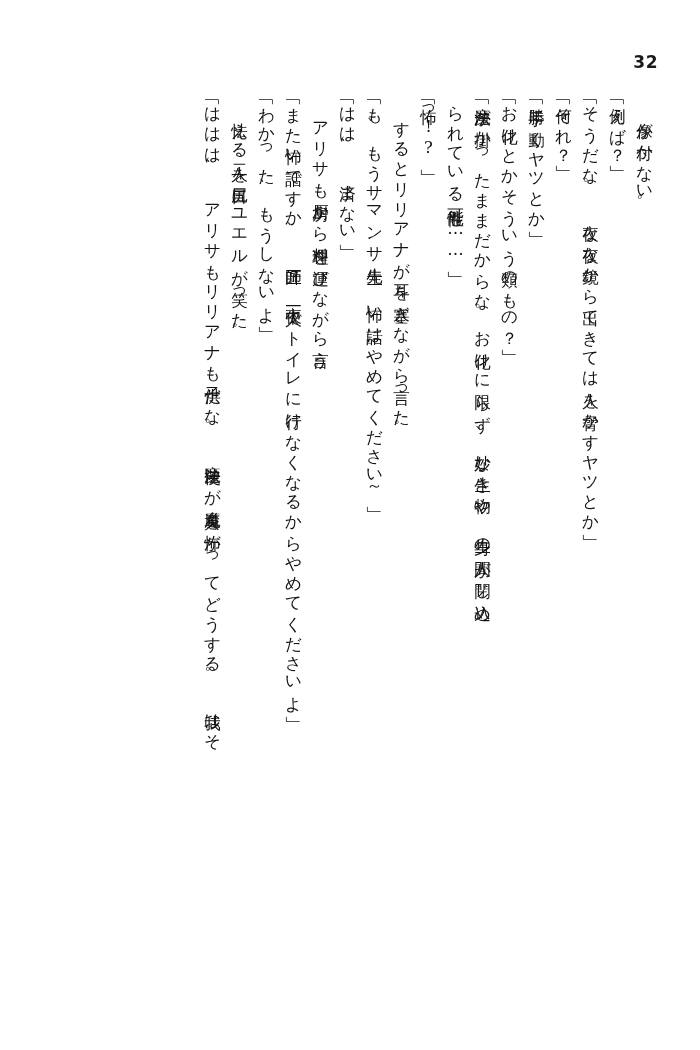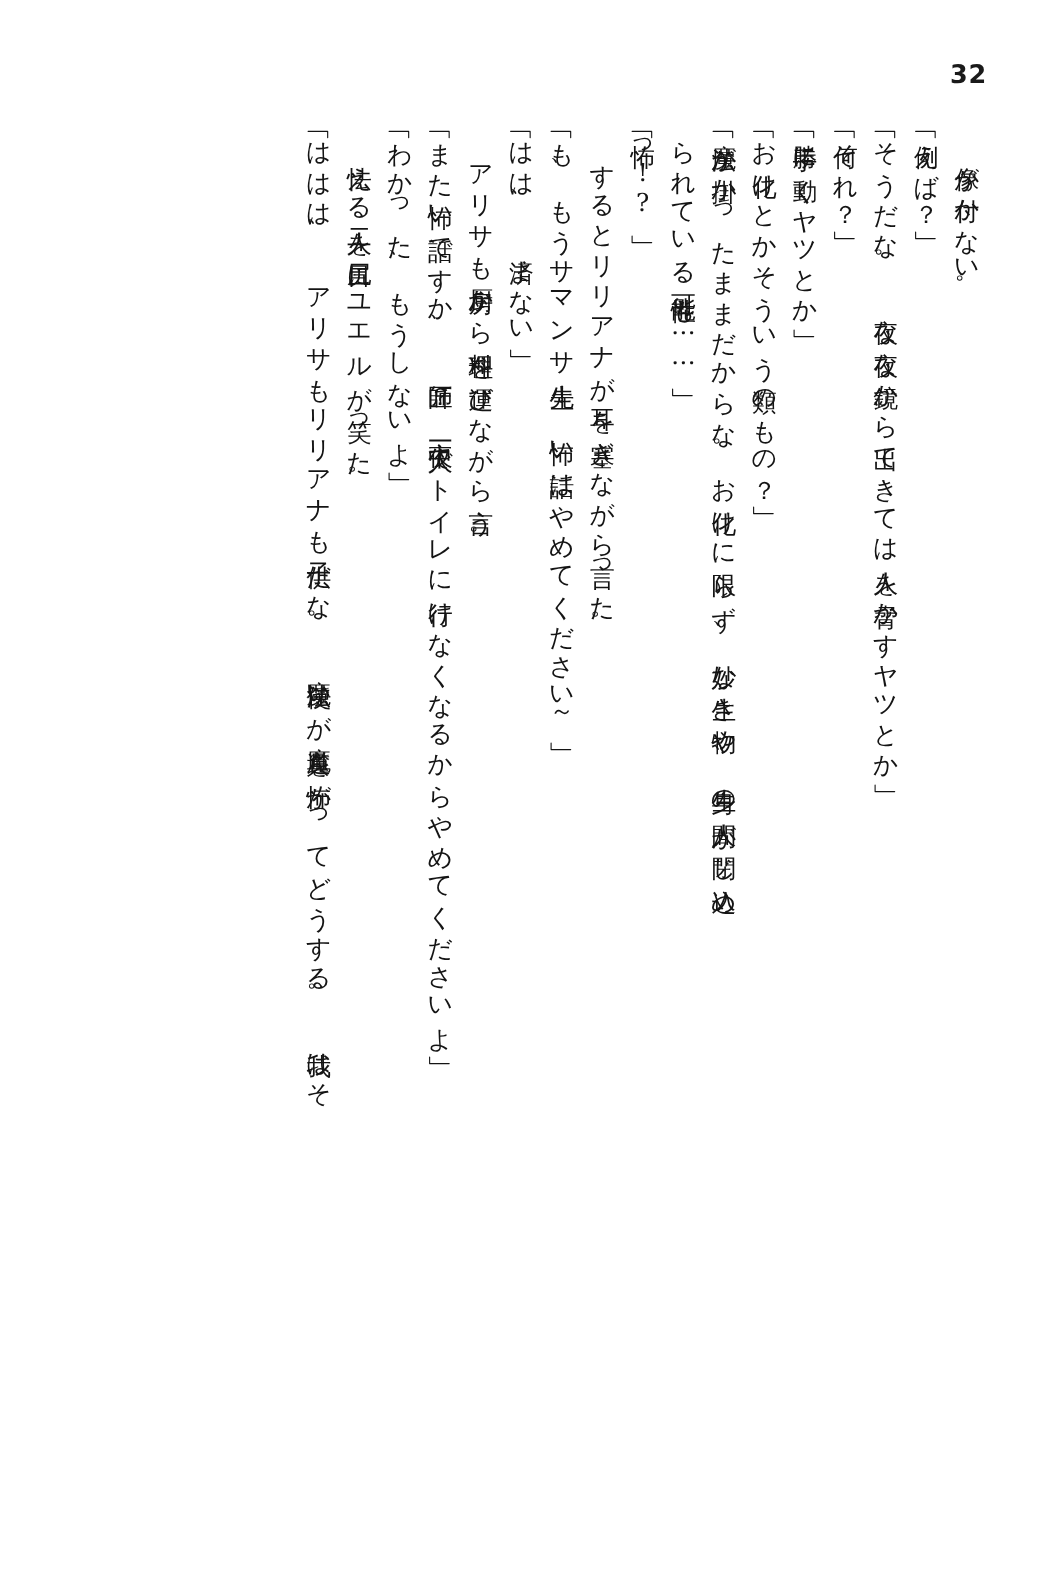--- a/index.html
+++ b/index.html
@@ -11,21 +11,21 @@
     width: 700px;
     height: 1050px;
     font-family: "DejaVu Serif", "Liberation Serif", serif;
     color: #111111;
     overflow: hidden;
     position: relative;
   }
   .page {
     position: absolute;
     left: 0;
-    top: 4px;
+    top: 16px;
     width: 700px;
     height: 902px;
     background: #fff;
   }
   .page-number {
     position: absolute;
     top: 36px;
     right: 42px;
     font-family: "DejaVu Sans", "Liberation Sans", sans-serif;
     font-weight: bold;

